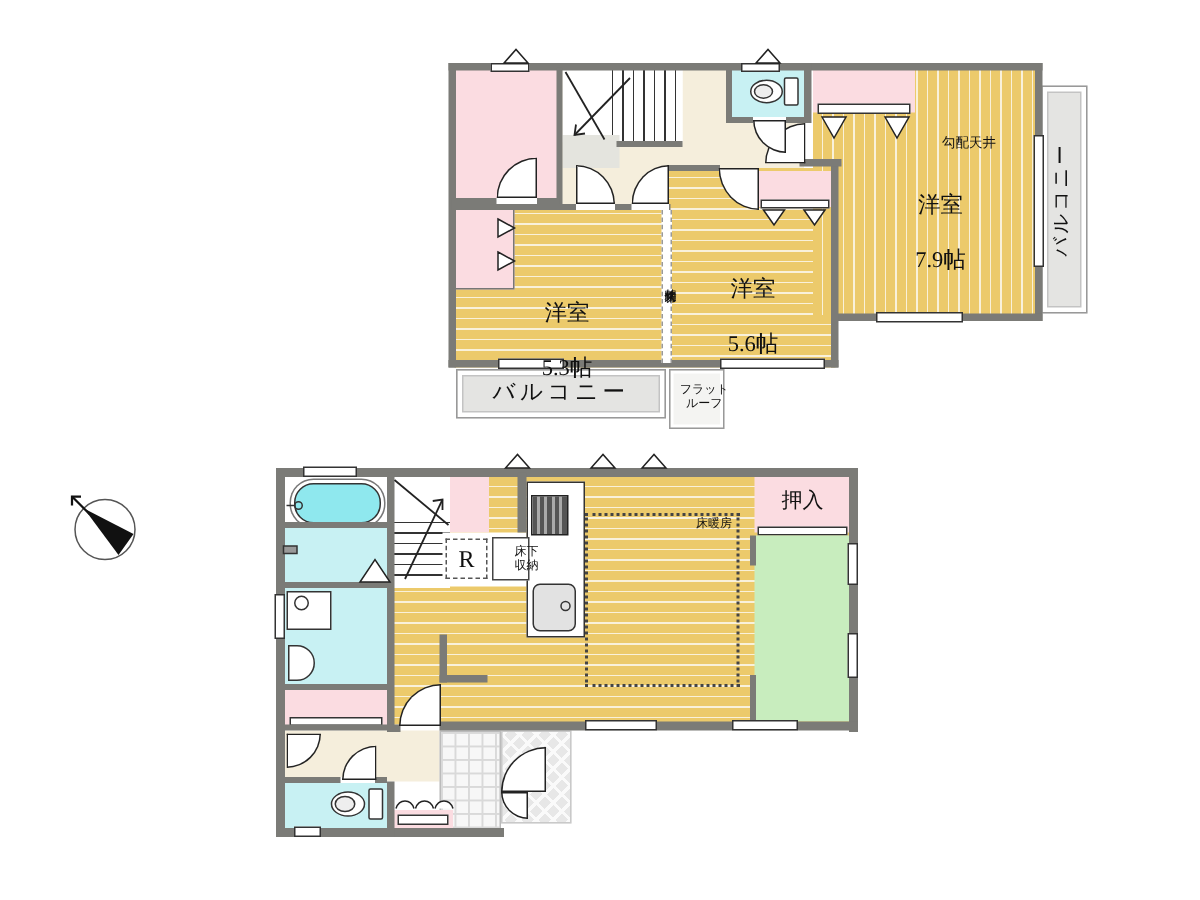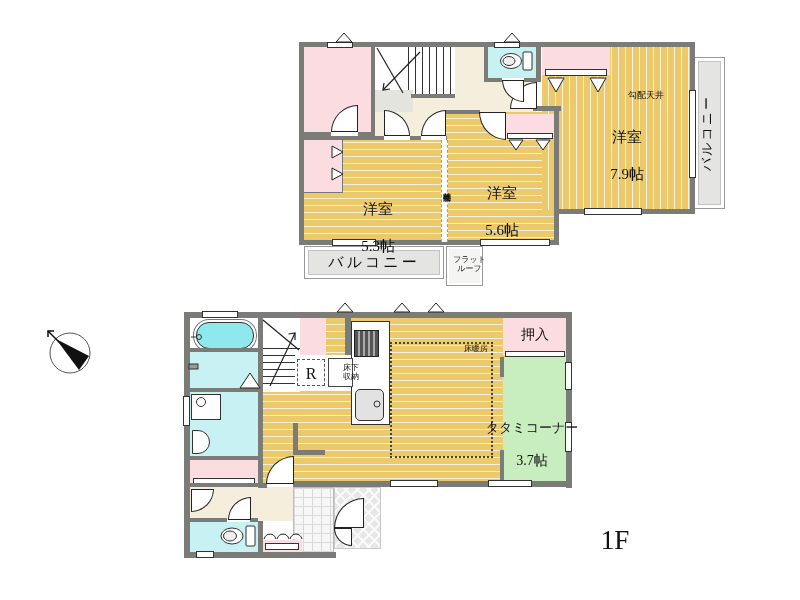--- a/index.html
+++ b/index.html
@@ -192,29 +192,25 @@
   <div class="win" style="left:488px;top:480px;width:44px;height:7px;"></div>
   <div class="win" style="left:183px;top:396px;width:7px;height:30px;"></div>
   <div class="win" style="left:196px;top:551px;width:18px;height:7px;"></div>
 
   <div class="door round-tl" style="left:266px;top:456px;width:28px;height:28px;"></div>
   <div class="door round-br" style="left:191px;top:489px;width:23px;height:23px;"></div>
   <div class="door round-tl" style="left:334px;top:498px;width:30px;height:30px;"></div>
   <div class="door round-bl" style="left:334px;top:528px;width:18px;height:18px;"></div>
   <div class="door round-tl" style="left:228px;top:497px;width:23px;height:23px;"></div>
 
-  <div class="lbl s13" style="left:476px;top:404px;width:112px;">
-    <span>タタミコーナー</span><br>
-    <span class="s14">3.7帖</span></div>
   <div class="lbl s14" style="left:503px;top:326px;width:64px;">押入</div>
   <div class="lbl s8" style="left:430px;top:344px;width:58px;text-align:right;">床暖房</div>
   <div class="lbl" style="left:297px;top:364px;width:28px;font-size:16px;">R</div>
   <div class="lbl s8" style="left:328px;top:363px;width:46px;">床下
 収納</div>
-  <div class="lbl floorlbl" style="left:585px;top:524px;width:60px;">1F</div>
 
   <svg class="overlay" width="800" height="600" viewBox="0 0 800 600">
 
     <g>
       <circle cx="70" cy="353" r="20" fill="#fff" stroke="#555" stroke-width="1"></circle>
       <polygon points="56,339 89,356 79,370" fill="#111"></polygon>
       <line x1="48" y1="331" x2="60" y2="343" stroke="#111" stroke-width="1.5"></line>
       <polyline points="54,331 48,331 48,337" fill="none" stroke="#111" stroke-width="1.5"></polyline>
     </g>
 

